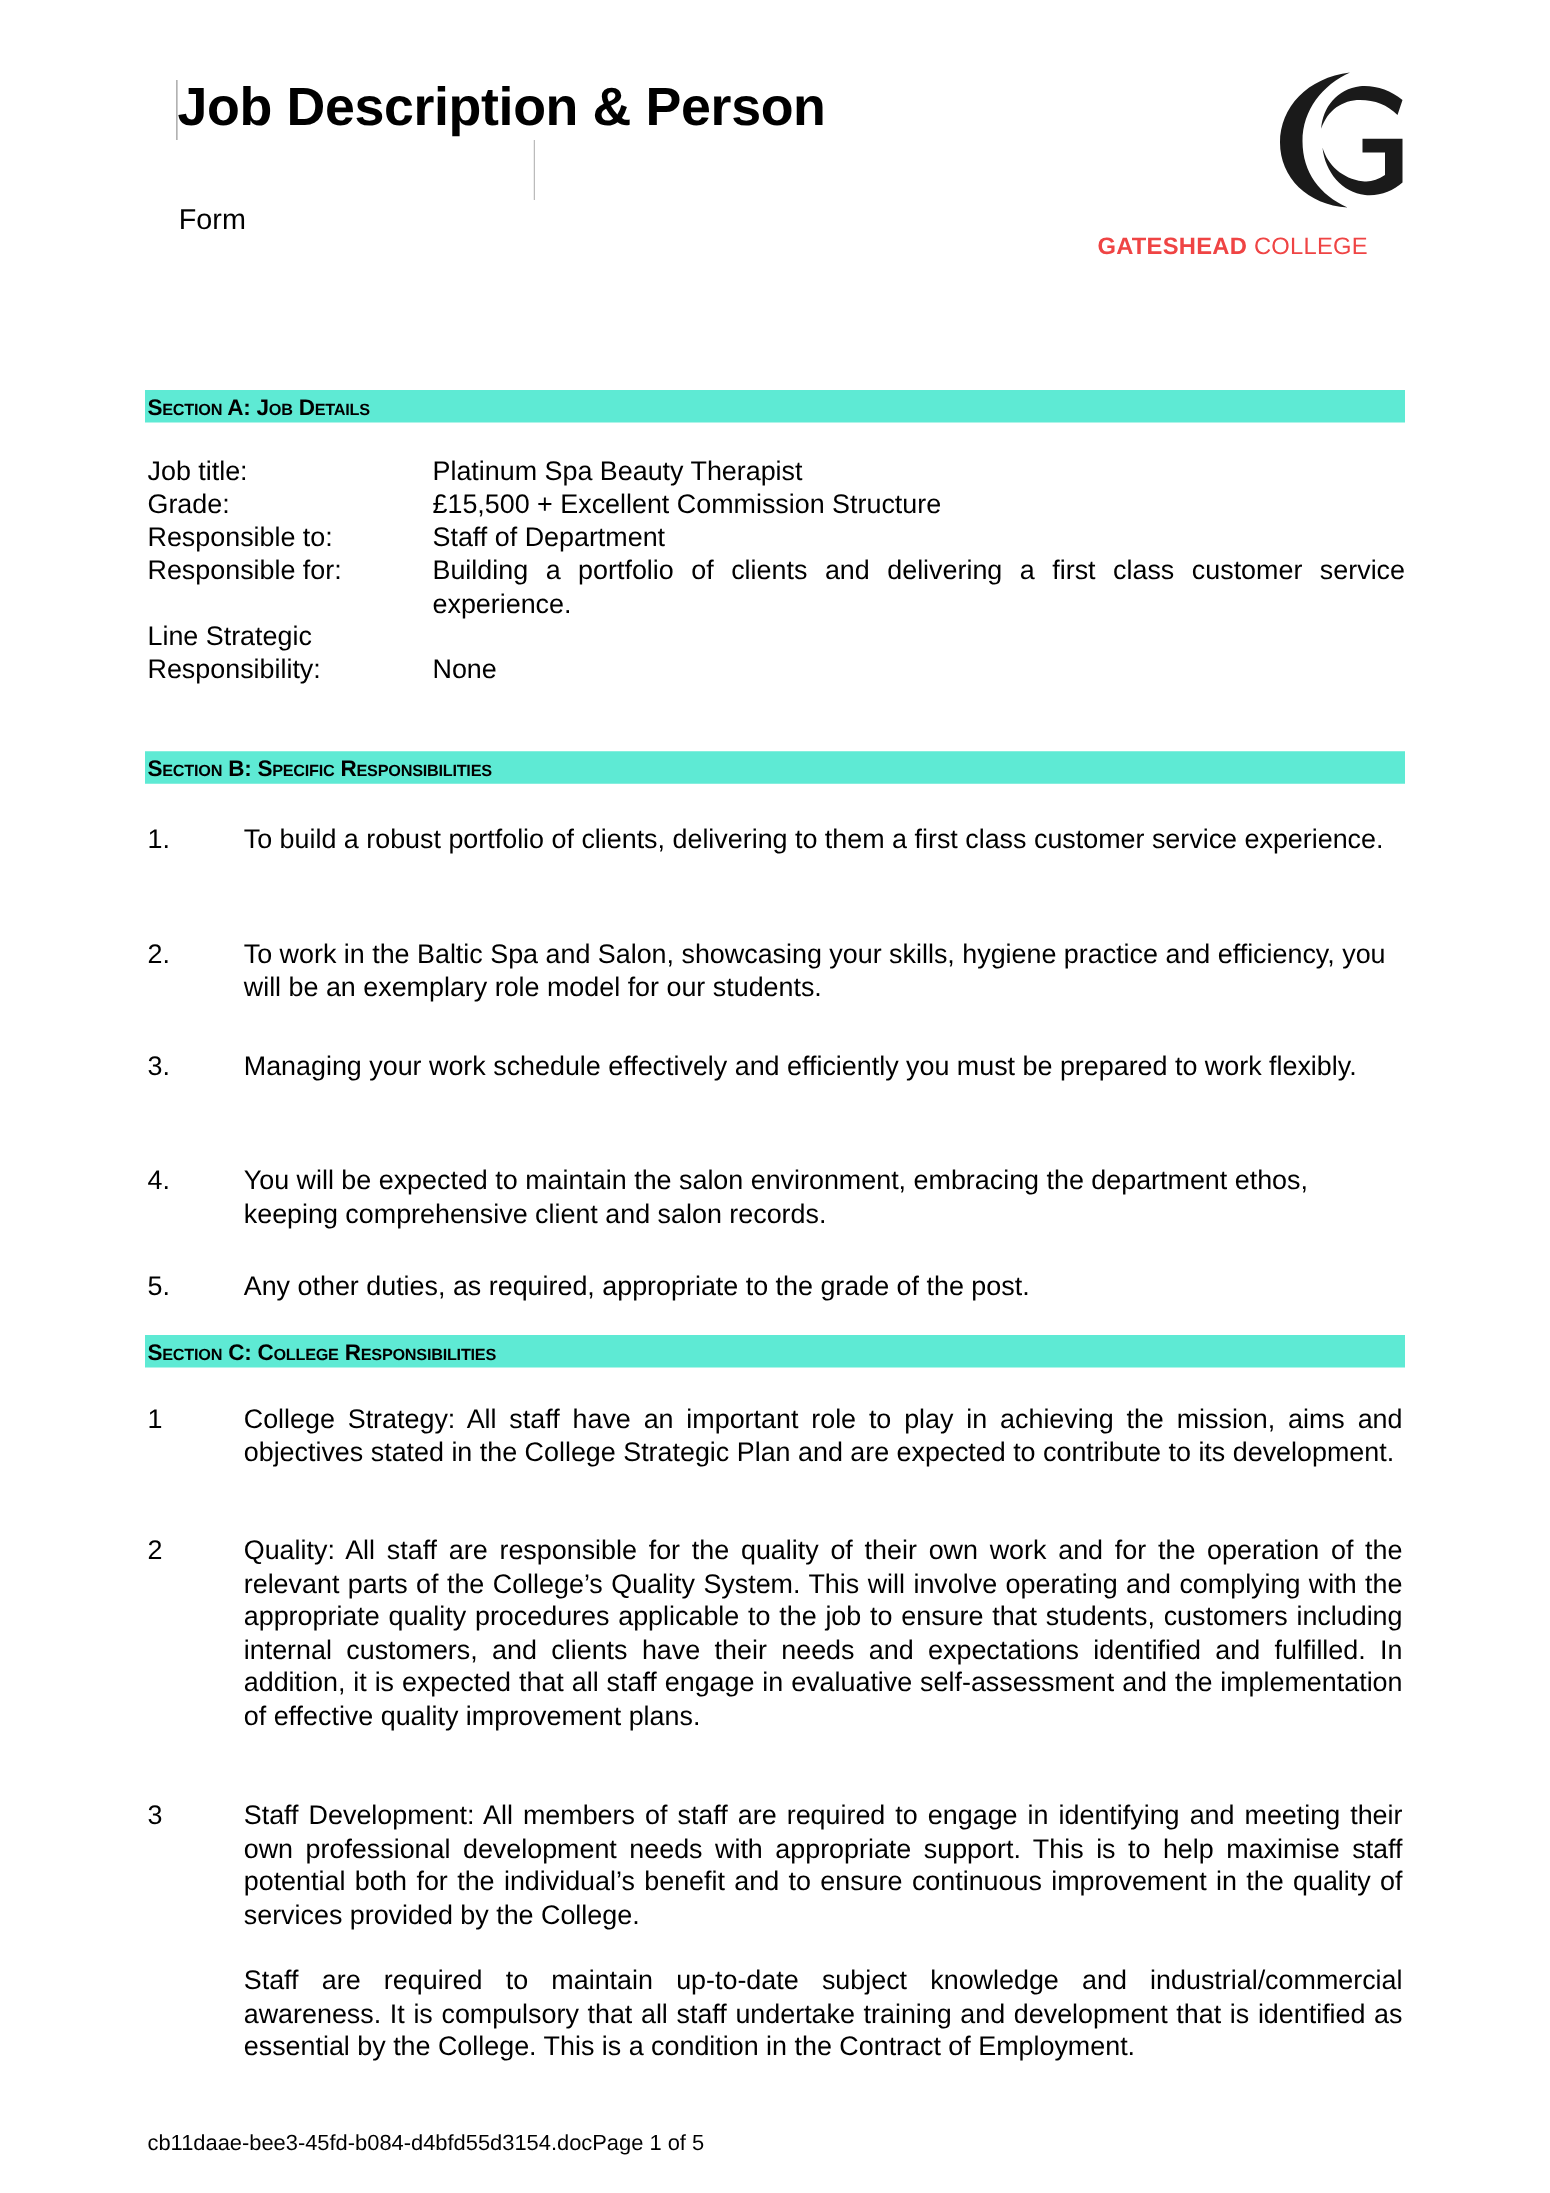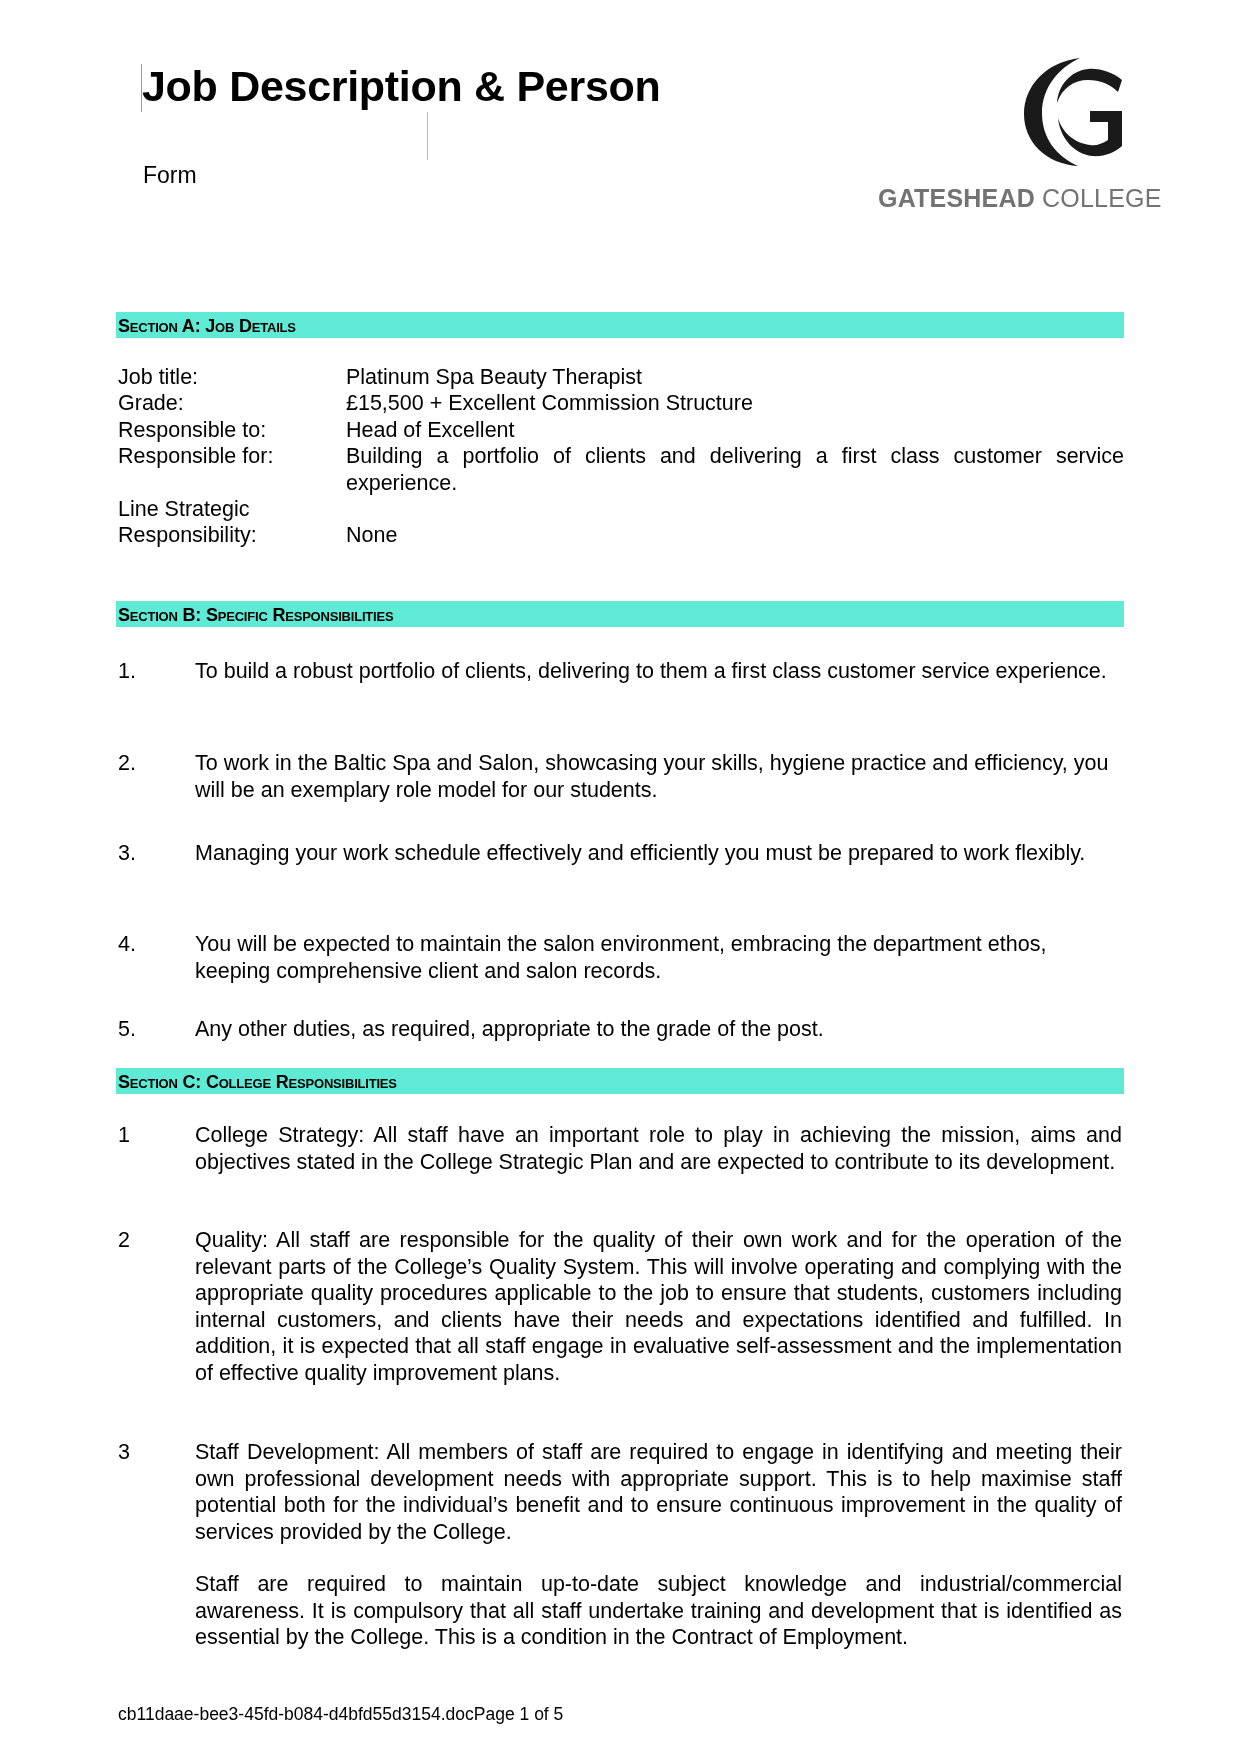--- a/index.html
+++ b/index.html
@@ -8,21 +8,21 @@
   .abs { position: absolute; }
 
   
   .title { left: 142px; top: 62px; font-size: 43px; font-weight: bold; line-height: 48px; letter-spacing: -0.3px; }
   .title-line { display: block; white-space: nowrap; text-align: center; }
   .cursor-mark-1 { left: 141px; top: 64px; width: 1px; height: 48px; background: #999; }
   .cursor-mark-2 { left: 427px; top: 112px; width: 1px; height: 48px; background: #bbb; }
   .subtitle { left: 143px; top: 162px; font-size: 23px; line-height: 26px; }
 
   .logo-mark { left: 1020px; top: 56px; width: 104px; height: 112px; }
-  .logo-text { left: 878px; top: 186px; font-size: 25px; line-height: 24px; color: #737373; letter-spacing: 0.2px; white-space: nowrap; }
+  .logo-text { left: 878px; top: 186px; font-size: 19px; line-height: 24px; color: #ef4444; letter-spacing: 0.2px; white-space: nowrap; }
   .logo-text .b { font-weight: bold; }
 
   
   .section-bar { left: 116px; width: 1008px; height: 26px; background: #5eead4; }
   .section-title { position: absolute; left: 2px; top: 4px; font-size: 18px; font-weight: bold; line-height: 20px; font-variant: small-caps; letter-spacing: -0.2px; white-space: nowrap; }
 
   
   .detail-row { left: 118px; width: 1006px; font-size: 21.5px; line-height: 26.5px; }
   .detail-label { position: absolute; left: 0; top: 0; white-space: nowrap; }
   .detail-value { position: absolute; left: 228px; top: 0; width: 778px; text-align: justify; }
@@ -66,21 +66,21 @@
 <div class="abs detail-row" style="top:364px">
   <span class="detail-label">Job title:</span>
   <span class="detail-value">Platinum Spa Beauty Therapist</span>
 </div>
 <div class="abs detail-row" style="top:390px">
   <span class="detail-label">Grade:</span>
   <span class="detail-value">£15,500 + Excellent Commission Structure</span>
 </div>
 <div class="abs detail-row" style="top:417px">
   <span class="detail-label">Responsible to:</span>
-  <span class="detail-value">Head of Excellent</span>
+  <span class="detail-value">Staff of Department</span>
 </div>
 <div class="abs detail-row" style="top:443px">
   <span class="detail-label">Responsible for:</span>
   <span class="detail-value">Building a portfolio of clients and delivering a first class customer service experience.</span>
 </div>
 <div class="abs detail-row" style="top:496px">
   <span class="detail-label">Line Strategic</span>
   <span class="detail-value"></span>
 </div>
 <div class="abs detail-row" style="top:522px">

